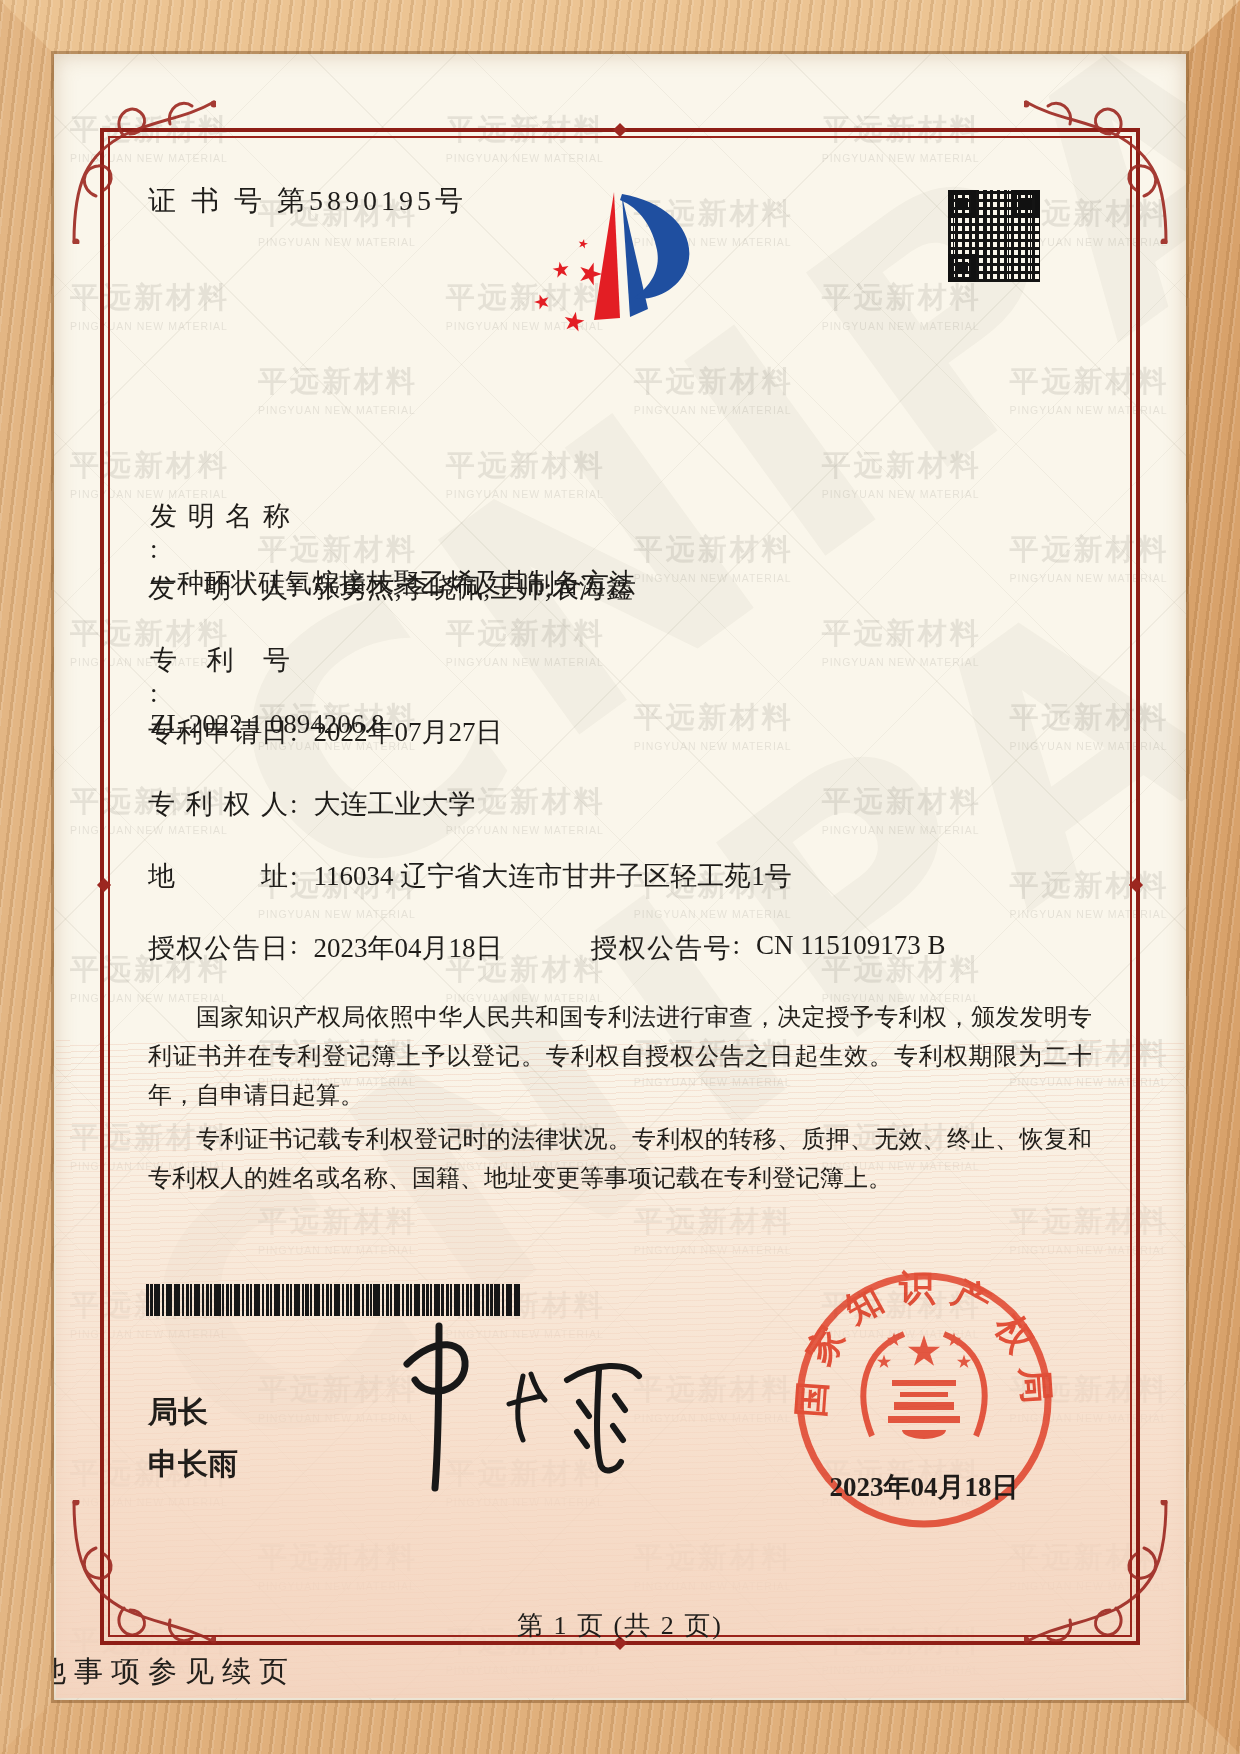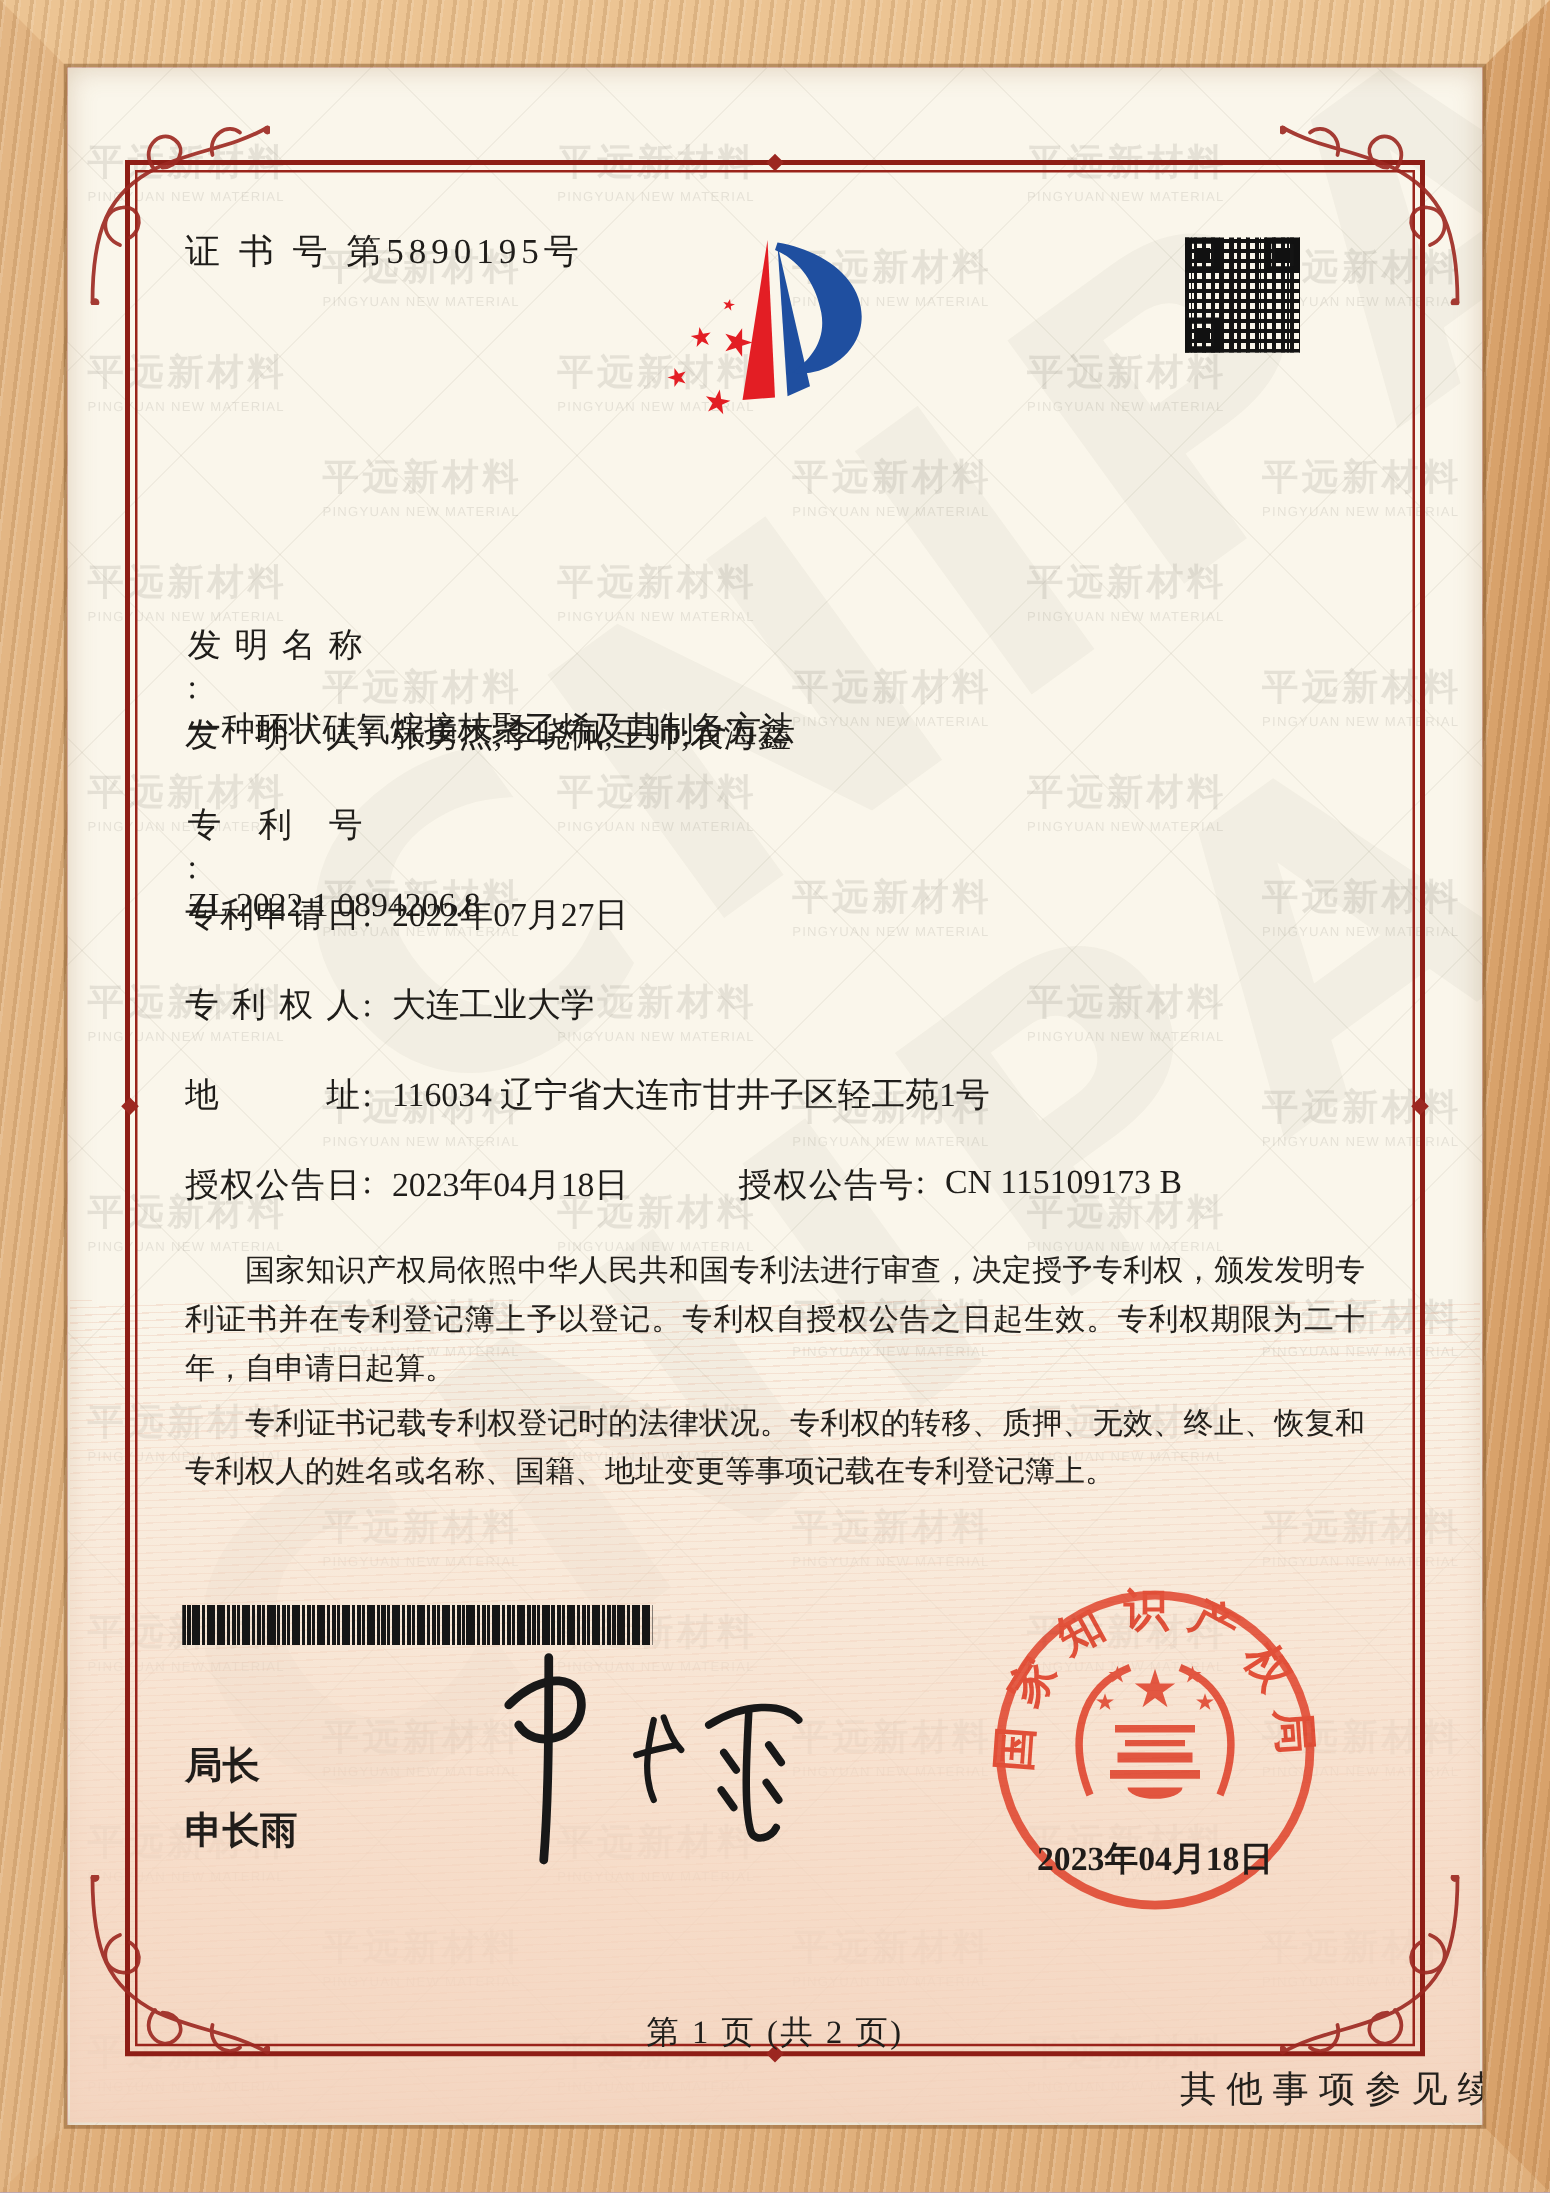--- a/index.html
+++ b/index.html
@@ -71,21 +71,21 @@
       repeating-linear-gradient(90deg,#161616 0 2px,transparent 2px 4px),
       repeating-linear-gradient(90deg,#161616 0 3px,transparent 3px 10px),
       repeating-linear-gradient(90deg,transparent 0 6px,#161616 6px 7px,transparent 7px 17px);}
   .officer-title{position:absolute;left:148px;top:1392px;font-size:30px;font-weight:700;
        font-family:"Liberation Sans","DejaVu Sans",sans-serif;color:#201d1a;}
   .officer-name{position:absolute;left:148px;top:1444px;font-size:30px;font-weight:700;
        font-family:"Liberation Sans","DejaVu Sans",sans-serif;color:#201d1a;}
   .signature{position:absolute;left:355px;top:1318px;}
   .seal{position:absolute;left:792px;top:1268px;mix-blend-mode:multiply;opacity:.95;}
   .page-num{position:absolute;left:0;right:0;top:1596px;text-align:center;font-size:26px;letter-spacing:2px;margin-top:12px;}
-  .footer-note{position:absolute;left:0;right:0;top:1652px;text-align:right;font-size:29px;letter-spacing:8px;
+  .footer-note{position:absolute;left:0;right:0;top:1652px;text-align:left;font-size:29px;letter-spacing:8px;
        color:#23201c;}
   .wood1{position:absolute;inset:0;box-sizing:border-box;border:54px solid;
         border-color:#ecc493 #d8a26b #e0b07c #e3b684;z-index:40;pointer-events:none;}
   .wood2{position:absolute;inset:0;box-sizing:border-box;border:54px solid transparent;z-index:41;pointer-events:none;
         border-image:repeating-linear-gradient(97deg, rgba(120,70,20,.14) 0 3px, rgba(255,255,255,.12) 3px 5px, rgba(0,0,0,0) 5px 12px) 54;}
   .wood-edge{position:absolute;inset:51px;border:3px solid rgba(125,80,35,.45);z-index:42;pointer-events:none;}
   svg text{font-family:"Liberation Serif","DejaVu Serif",serif;}
 </style>
 </head>
 <body>

